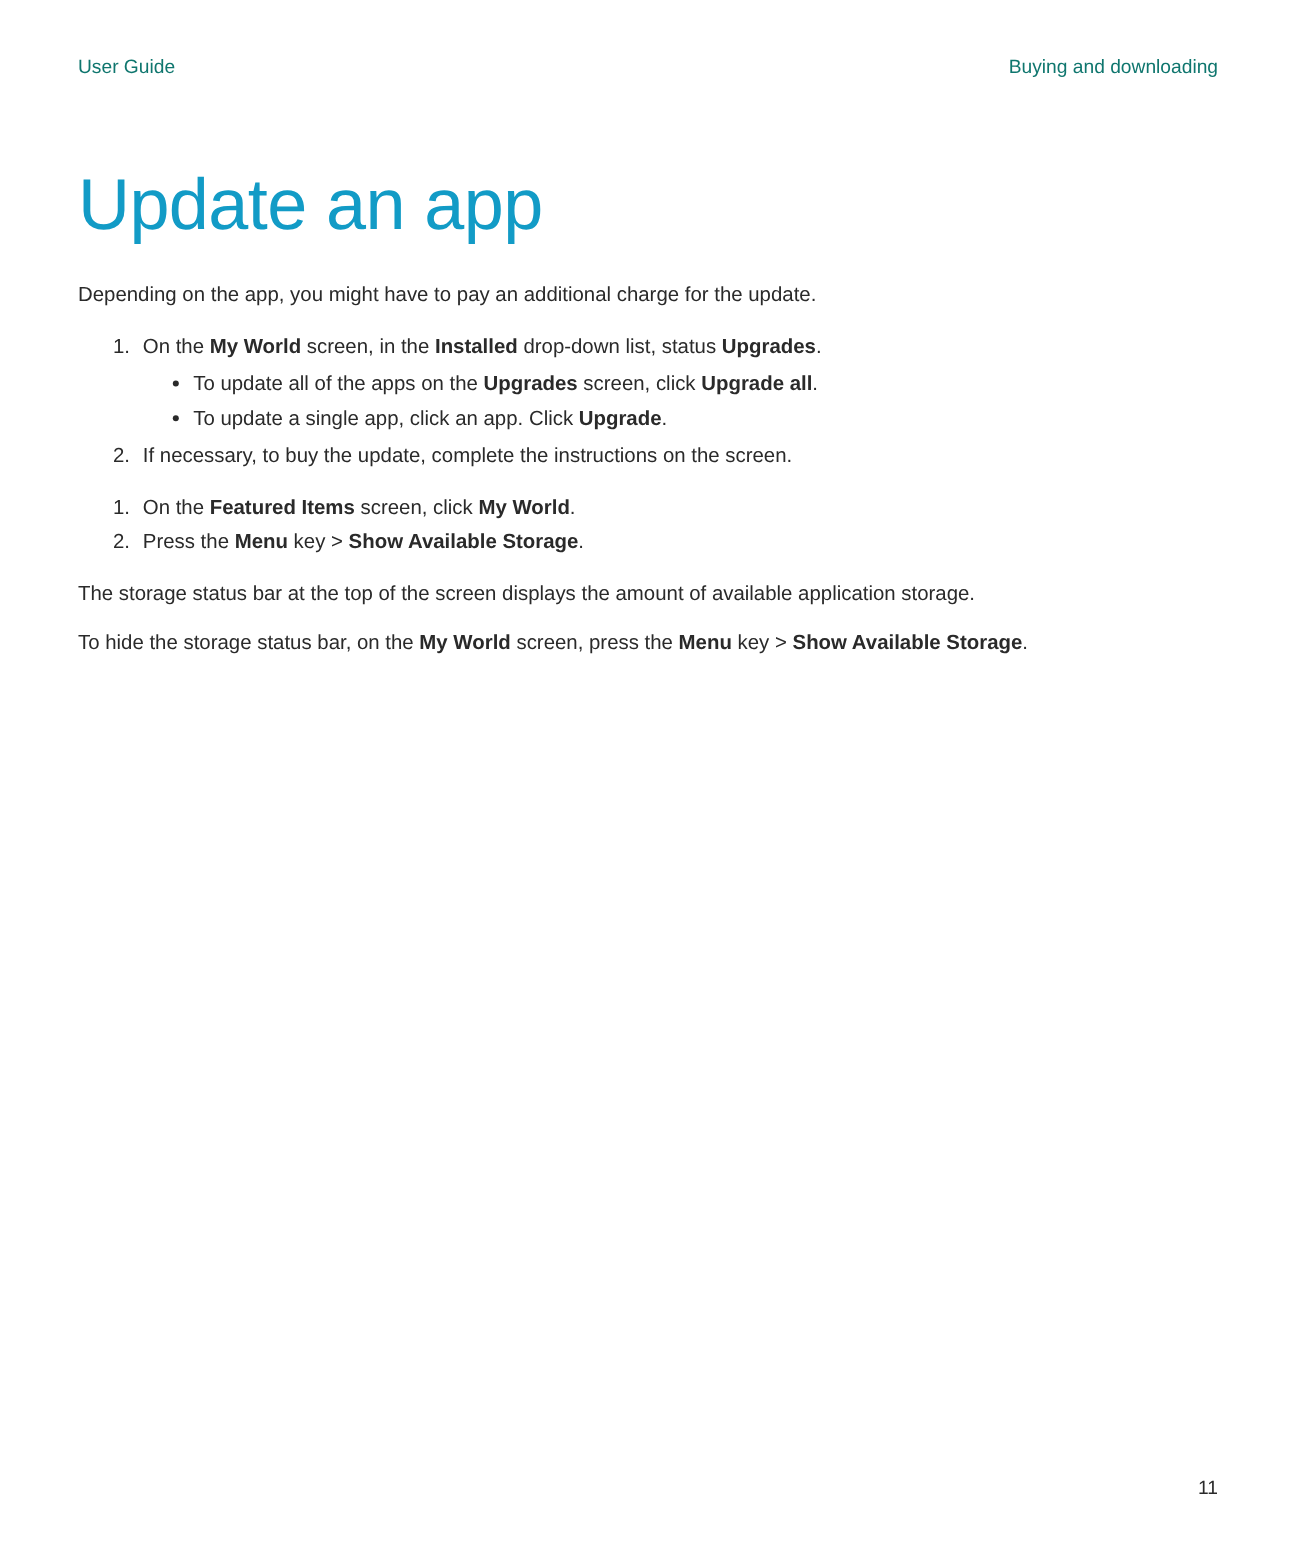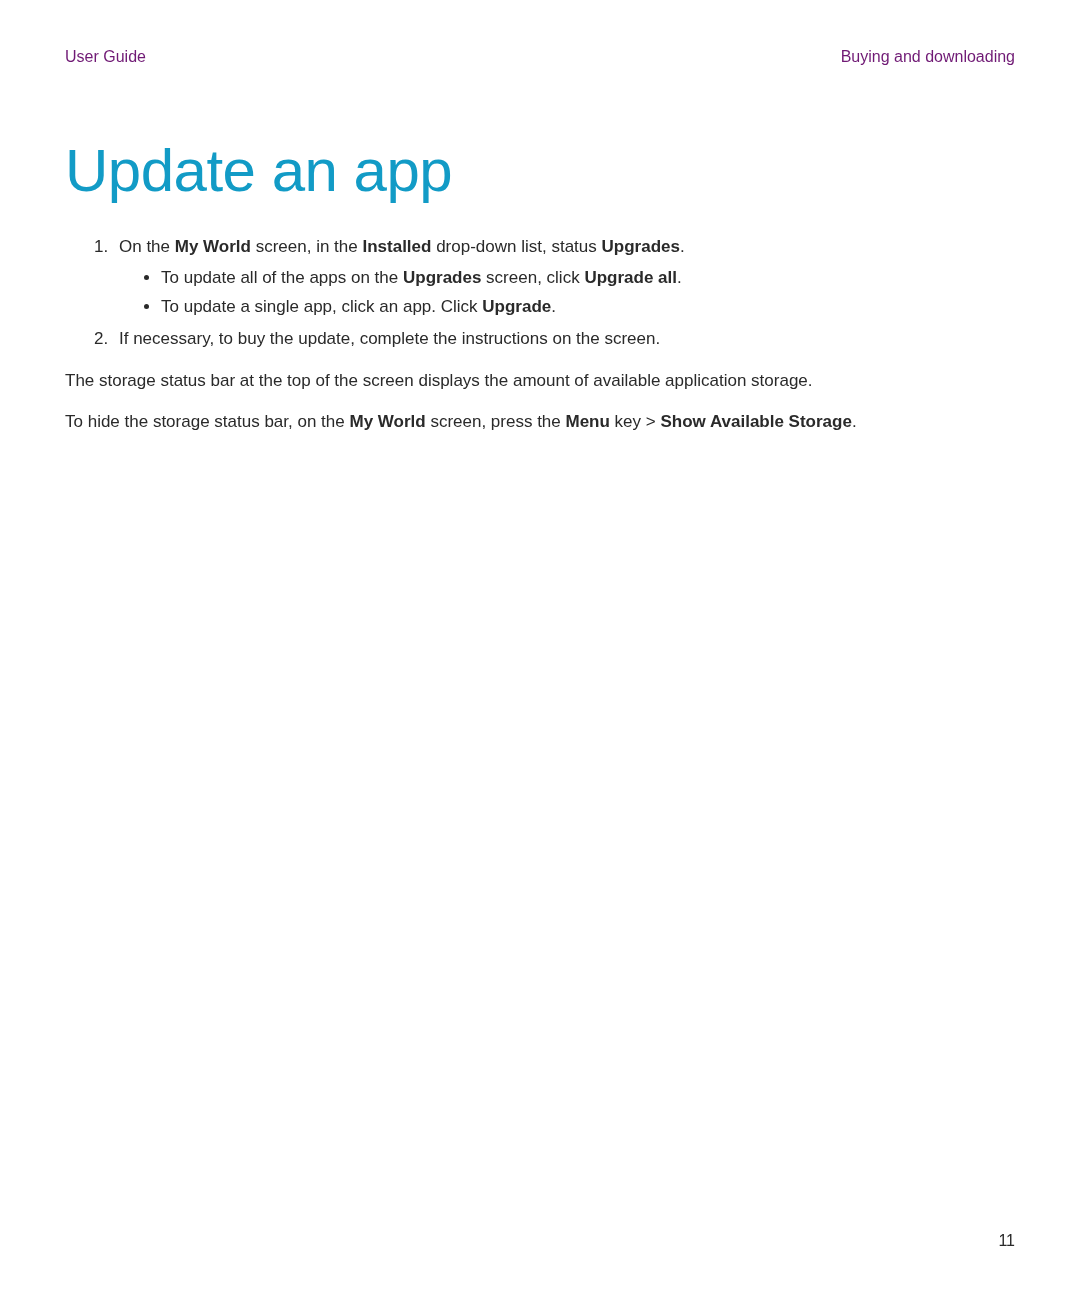--- a/index.html
+++ b/index.html
@@ -16,21 +16,21 @@
     box-sizing: border-box;
     width: 1080px;
     height: 1296px;
     padding: 48px 65px 0 65px;
     position: relative;
   }
   .header {
     display: flex;
     justify-content: space-between;
     font-size: 16px;
-    color: #701a75;
+    color: #0f766e;
     margin-bottom: 70px;
   }
   h1 {
     font-weight: 400;
     font-size: 60px;
     color: #129bc6;
     margin: 0 0 28px 0;
     letter-spacing: -0.5px;
     line-height: 1.15;
   }
@@ -77,37 +77,46 @@
 
 <div class="page">
 
   <div class="header">
     <span>User Guide</span>
     <span>Buying and downloading</span>
   </div>
 
   <h1>Update an app</h1>
 
+  <p>Depending on the app, you might have to pay an additional charge for the update.</p>
 
   <ol>
     <li>
       <span>On the </span><b>My World</b><span> screen, in the </span><b>Installed</b><span> drop-down list, status </span><b>Upgrades</b><span>.</span>
       <ul>
         <li>
           <span>To update all of the apps on the </span><b>Upgrades</b><span> screen, click </span><b>Upgrade all</b><span>.</span>
         </li>
         <li>
           <span>To update a single app, click an app. Click </span><b>Upgrade</b><span>.</span>
         </li>
       </ul>
     </li>
     <li>If necessary, to buy the update, complete the instructions on the screen.</li>
   </ol>
 
 
+  <ol>
+    <li>
+      <span>On the </span><b>Featured Items</b><span> screen, click </span><b>My World</b><span>.</span>
+    </li>
+    <li>
+      <span>Press the </span><b>Menu</b><span> key &gt; </span><b>Show Available Storage</b><span>.</span>
+    </li>
+  </ol>
 
   <p>The storage status bar at the top of the screen displays the amount of available application storage.</p>
 
   <p>
     <span>To hide the storage status bar, on the </span><b>My World</b><span> screen, press the </span><b>Menu</b><span> key &gt; </span><b>Show Available Storage</b><span>.</span>
   </p>
 
   <div class="page-number">11</div>
 </div>
 

